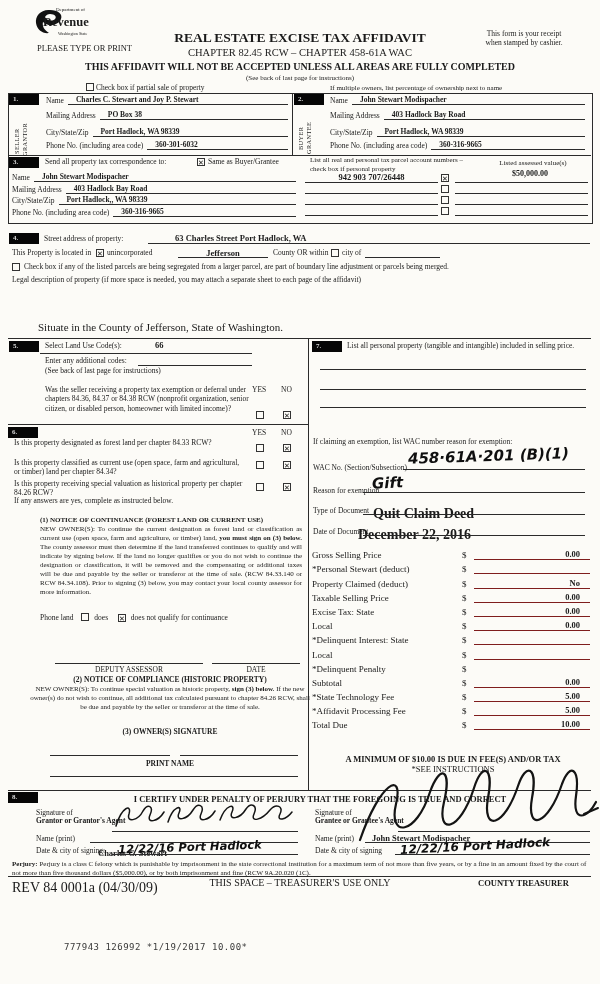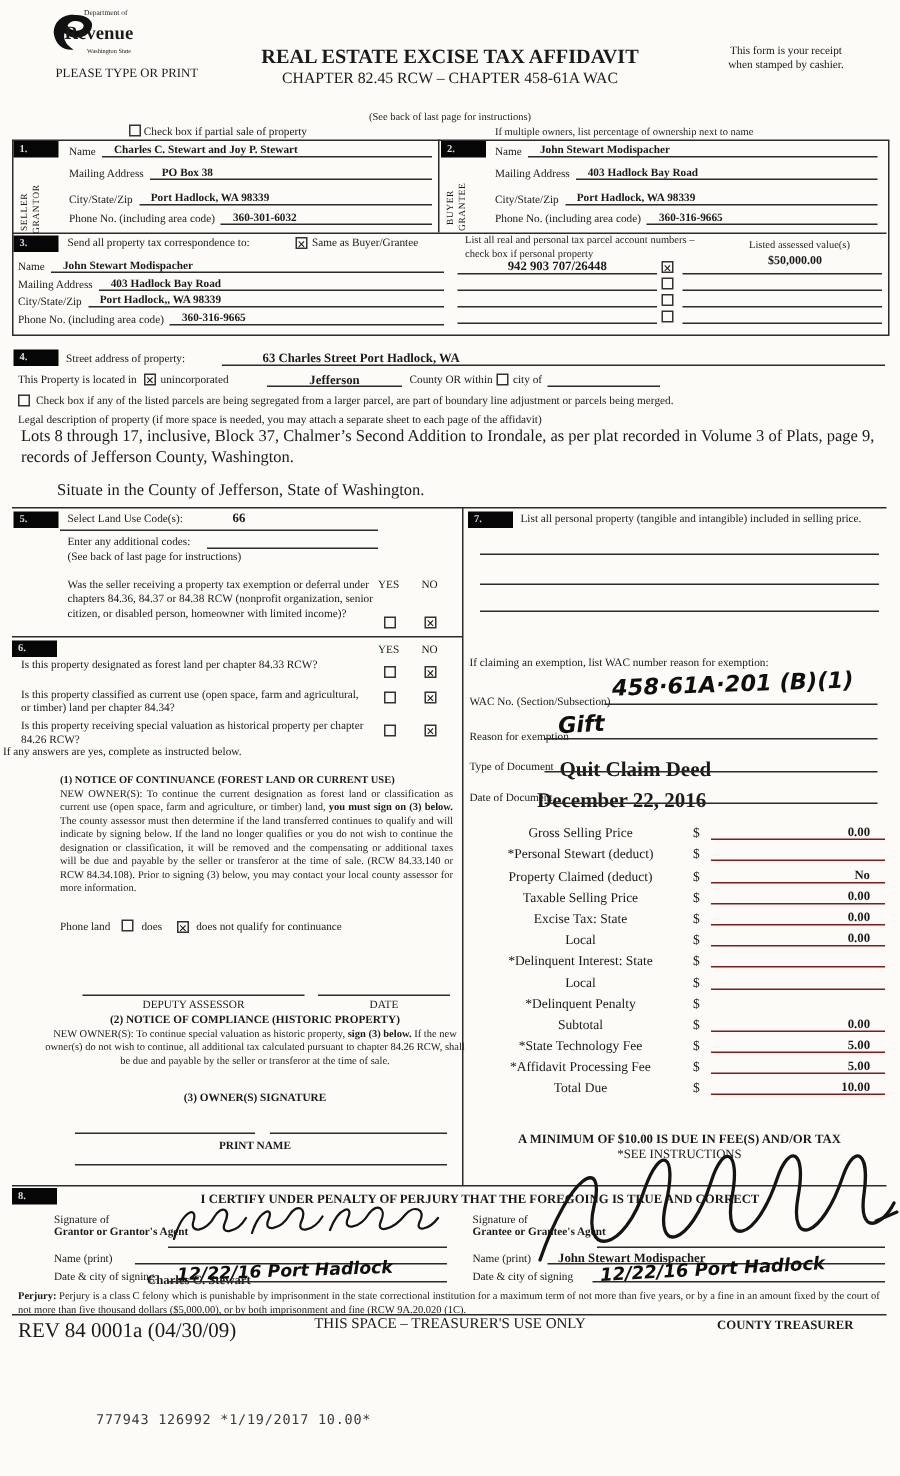--- a/index.html
+++ b/index.html
@@ -17,21 +17,21 @@
   .line{border-bottom:1px solid #2b2b2b;height:0}
   .box{border:1px solid #2b2b2b}
   .numbox{background:#060606;color:#d8d8d8;font-size:7px;font-weight:700;width:30px;height:11px;line-height:11px;padding-left:4px;box-sizing:border-box}
   .cb{display:inline-block;width:8px;height:8px;border:1px solid #333;font:700 7px/8px "DejaVu Sans",sans-serif;text-align:center;vertical-align:-1px;color:#111;box-sizing:border-box}
   .vtxt{writing-mode:vertical-rl;transform:rotate(180deg);font-size:6.3px;letter-spacing:.4px;line-height:1}
   .hand{font-family:"DejaVu Sans",sans-serif;font-style:italic;font-weight:700;color:#0f0f0f}
   .frow{display:flex;align-items:flex-end;white-space:nowrap}
   .frow .lab{padding-right:4px}
   .frow .val{flex:1;border-bottom:1px solid #2b2b2b;padding-left:8px;font-weight:700}
   .mrow{display:flex;align-items:flex-end;height:14.2px;font-size:9px}
-  .mlab{width:150px;text-align:center;padding-right:0;white-space:nowrap}
+  .mlab{width:150px;text-align:left;padding-right:0;white-space:nowrap}
   .mcur{width:12px}
   .mval{flex:1;border-bottom:1px solid #7f1d1d;text-align:right;font-weight:700;padding-right:10px;font-size:8.5px}
   .mval.noline{border-bottom:none}
   .mono{font-family:"DejaVu Sans Mono",monospace;color:#3a3a3a}
   .sig{stroke:#141414;fill:none;stroke-linecap:round}
 </style>
 </head>
 <body>
 
 <div id="page">
@@ -45,20 +45,21 @@
     <span class="abs" style="left:24px;top:25px;font-size:4.2px">Washington State</span>
   </div>
 
   <span class="abs t8" style="left:37px;top:43px">PLEASE TYPE OR PRINT</span>
   <div class="abs b c" style="left:150px;top:30px;width:300px;font-size:13.5px">REAL ESTATE EXCISE TAX AFFIDAVIT</div>
   <div class="abs c" style="left:150px;top:47px;width:300px;font-size:10.5px">CHAPTER 82.45 RCW – CHAPTER 458-61A WAC</div>
   <div class="abs t c" style="left:468px;top:29px;width:112px">
     <span>This form is your receipt</span><br>
     <span>when stamped by cashier.</span>
   </div>
+  <div class="abs b c" style="left:60px;top:61px;width:480px;font-size:10px">THIS AFFIDAVIT WILL NOT BE ACCEPTED UNLESS ALL AREAS ARE FULLY COMPLETED</div>
   <div class="abs t7 c" style="left:150px;top:74px;width:300px">(See back of last page for instructions)</div>
   <div class="abs t" style="left:86px;top:83px">
     <span class="cb"></span>
     <span>Check box if partial sale of property</span>
   </div>
   <span class="abs t7" style="left:330px;top:84px">If multiple owners, list percentage of ownership next to name</span>
 
   <div class="abs box" style="left:8px;top:93px;width:583px;height:129px"></div>
   <div class="abs" style="left:292px;top:93px;width:0;height:62px;border-left:1px solid #2b2b2b"></div>
   <div class="abs line" style="left:8px;top:155px;width:583px"></div>
@@ -152,21 +153,20 @@
   <div class="abs line" style="left:178px;top:257px;width:90px"></div>
   <span class="abs b c t8" style="left:178px;top:248px;width:90px">Jefferson</span>
   <span class="abs t b" style="left:273px;top:248px;font-weight:400">County OR within</span>
   <span class="abs cb" style="left:331px;top:249px"></span>
   <span class="abs t" style="left:342px;top:248px">city of</span>
   <div class="abs line" style="left:365px;top:257px;width:75px"></div>
 
   <span class="abs cb" style="left:12px;top:263px"></span>
   <span class="abs t" style="left:24px;top:262px;width:560px">Check box if any of the listed parcels are being segregated from a larger parcel, are part of boundary line adjustment or parcels being merged.</span>
   <span class="abs t" style="left:12px;top:275px;width:560px">Legal description of property (if more space is needed, you may attach a separate sheet to each page of the affidavit)</span>
-  <div class="abs t11" style="left:14px;top:284px;width:576px">Lots 8 through 17, inclusive, Block 37, Chalmer’s Second Addition to Irondale, as per plat recorded in Volume 3 of Plats, page 9, records of Jefferson County, Washington.</div>
   <div class="abs t11" style="left:38px;top:320px;width:400px">Situate in the County of Jefferson, State of Washington.</div>
 
   <div class="abs line" style="left:8px;top:338px;width:583px"></div>
   <div class="abs" style="left:308px;top:338px;width:0;height:452px;border-left:1px solid #2b2b2b"></div>
   <div class="abs line" style="left:8px;top:424px;width:300px"></div>
 
   <div class="abs numbox" style="left:9px;top:341px">5.</div>
   <span class="abs t" style="left:45px;top:341px">Select Land Use Code(s):</span>
   <span class="abs b t8" style="left:155px;top:340px">66</span>
   <div class="abs line" style="left:40px;top:353px;width:212px"></div>
@@ -184,21 +184,21 @@
   <span class="abs t" style="left:281px;top:428px">NO</span>
   <div class="abs t" style="left:14px;top:438px;width:232px">Is this property designated as forest land per chapter 84.33 RCW?</div>
   <span class="abs cb" style="left:256px;top:444px"></span>
   <span class="abs cb" style="left:283px;top:444px">✕</span>
   <div class="abs t" style="left:14px;top:458px;width:232px">Is this property classified as current use (open space, farm and agricultural, or timber) land per chapter 84.34?</div>
   <span class="abs cb" style="left:256px;top:461px"></span>
   <span class="abs cb" style="left:283px;top:461px">✕</span>
   <div class="abs t" style="left:14px;top:479px;width:232px">Is this property receiving special valuation as historical property per chapter 84.26 RCW?</div>
   <span class="abs cb" style="left:256px;top:483px"></span>
   <span class="abs cb" style="left:283px;top:483px">✕</span>
-  <div class="abs t" style="left:2px;top:496px;width:260px">If any answers are yes, complete as instructed below.</div>
+  <div class="abs t" style="left:14px;top:496px;width:260px">If any answers are yes, complete as instructed below.</div>
 
   <div class="abs t7 b" style="left:40px;top:516px;width:262px">(1) NOTICE OF CONTINUANCE (FOREST LAND OR CURRENT USE)</div>
   <div class="abs t7 j" style="left:40px;top:525px;width:262px">
     <span>NEW OWNER(S): To continue the current designation as forest land or classification as current use (open space, farm and agriculture, or timber) land, </span><span class="b">you must sign on (3) below.</span><span> The county assessor must then determine if the land transferred continues to qualify and will indicate by signing below. If the land no longer qualifies or you do not wish to continue the designation or classification, it will be removed and the compensating or additional taxes will be due and payable by the seller or transferor at the time of sale. (RCW 84.33.140 or RCW 84.34.108). Prior to signing (3) below, you may contact your local county assessor for more information.</span>
   </div>
   <div class="abs t" style="left:40px;top:613px">
     <span>Phone land</span>
     <span class="cb" style="margin:0 3px 0 6px"></span>
     <span>does</span>
     <span class="cb" style="margin:0 3px 0 8px">✕</span>

